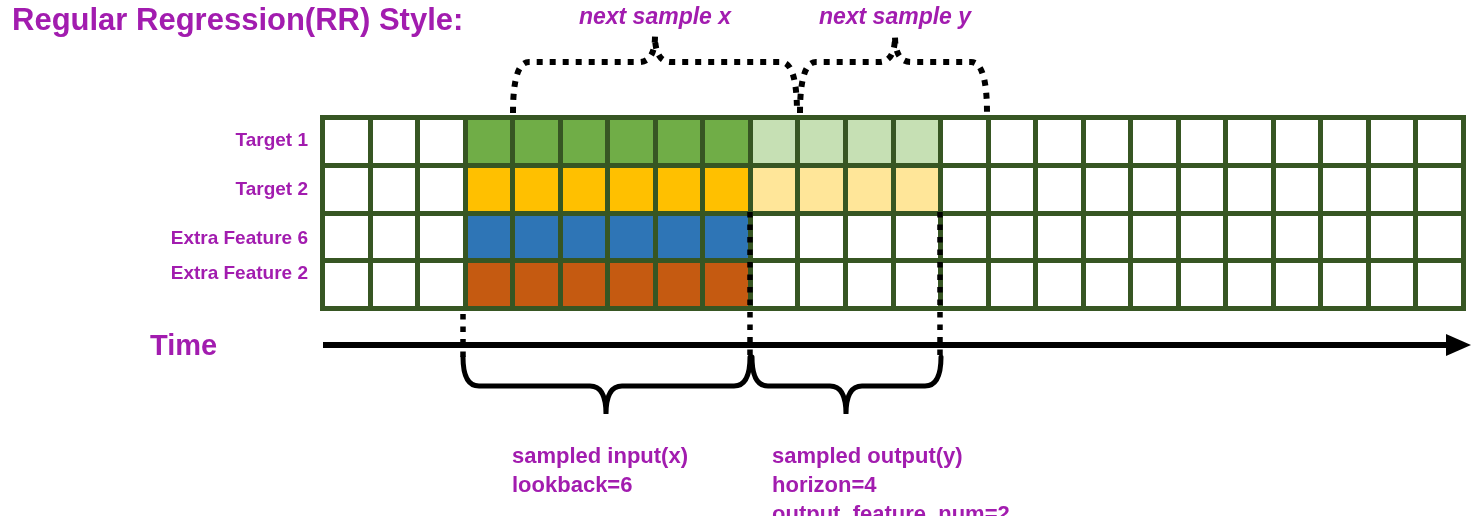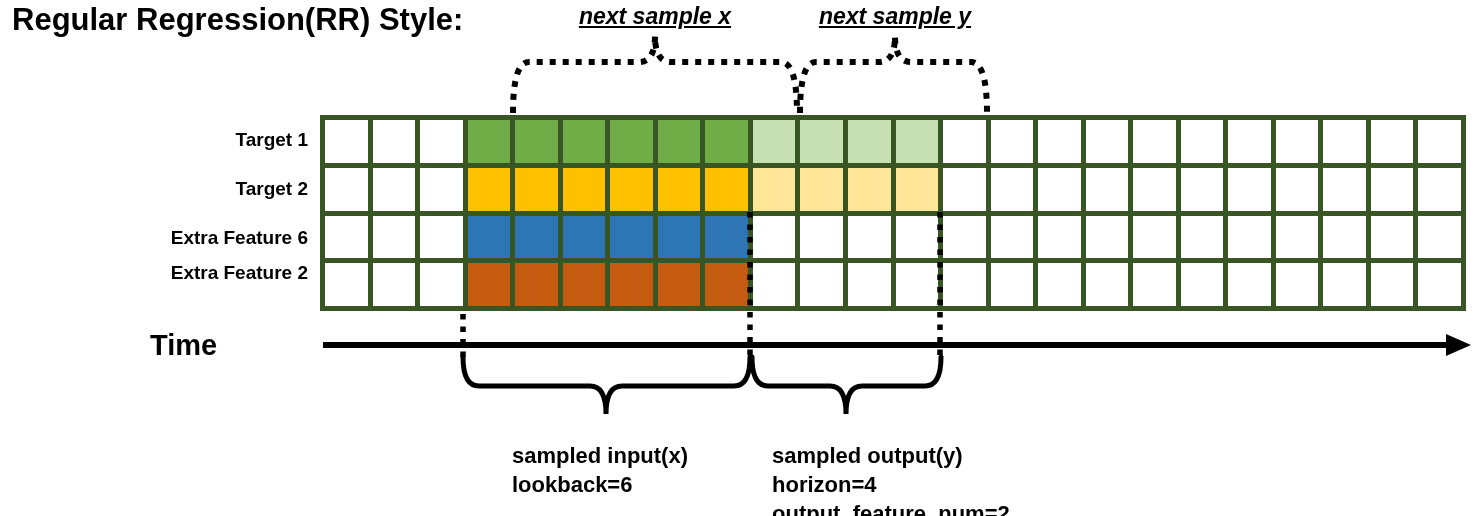--- a/index.html
+++ b/index.html
@@ -1,26 +1,26 @@
 <!DOCTYPE html>
 <html><head>
 <meta charset="utf-8">
 <style>
   html,body{margin:0;padding:0;background:#fff;}
   .canvas{
     position:relative;width:1476px;height:516px;background:#fff;overflow:hidden;
-    font-family:"Liberation Sans",sans-serif;color:#000000;
+    font-family:"Liberation Sans",sans-serif;color:#a21caf;
   }
   .title{
     position:absolute;left:12px;top:2px;font-size:31px;font-weight:bold;
     letter-spacing:0px;white-space:nowrap;
   }
   .ann{
     position:absolute;top:3px;width:300px;text-align:center;
-    font-size:23px;font-weight:bold;font-style:italic;white-space:nowrap;text-decoration:underline;
+    font-size:23px;font-weight:bold;font-style:italic;white-space:nowrap;
   }
   .ann-x{left:505px;}
   .ann-y{left:745px;}
   .row-label{
     position:absolute;left:30px;width:278px;height:49px;
     display:flex;align-items:center;justify-content:flex-end;
     font-size:19px;font-weight:bold;white-space:nowrap;
   }
   .grid{
     position:absolute;left:320px;top:115px;width:1146px;height:196px;

